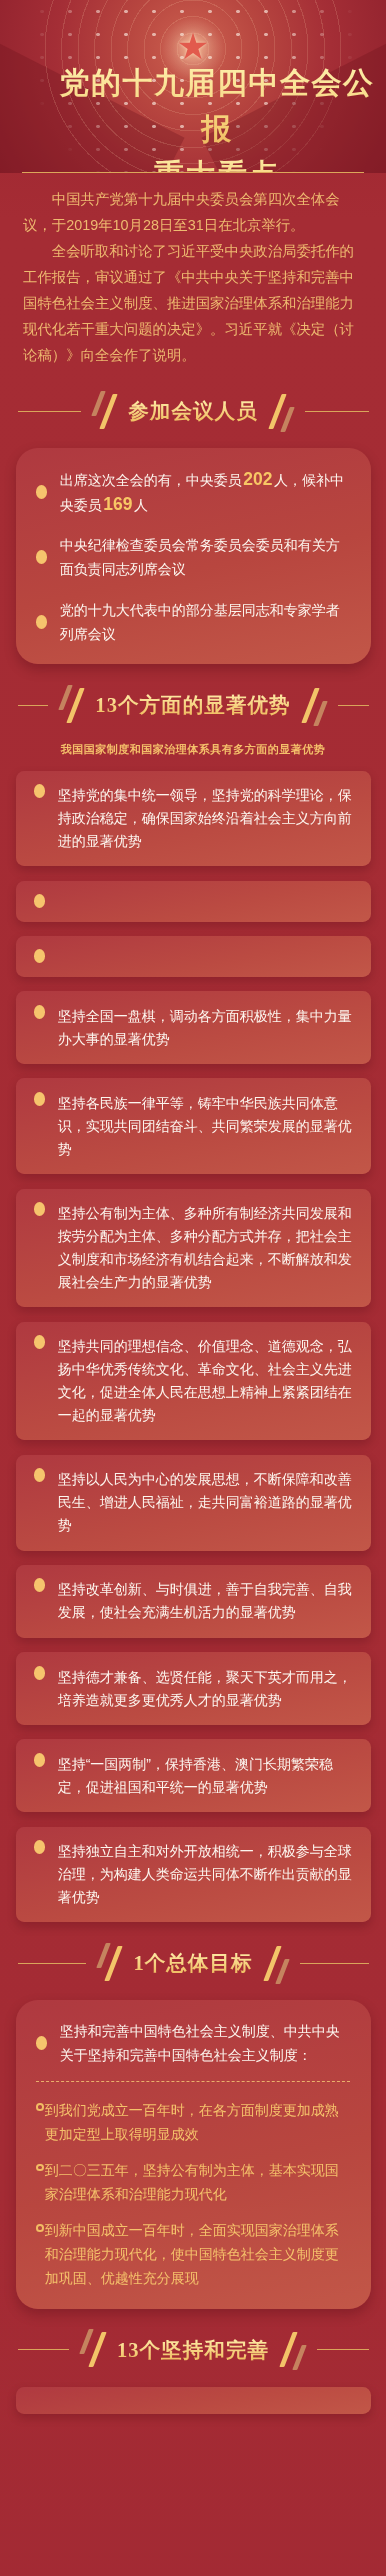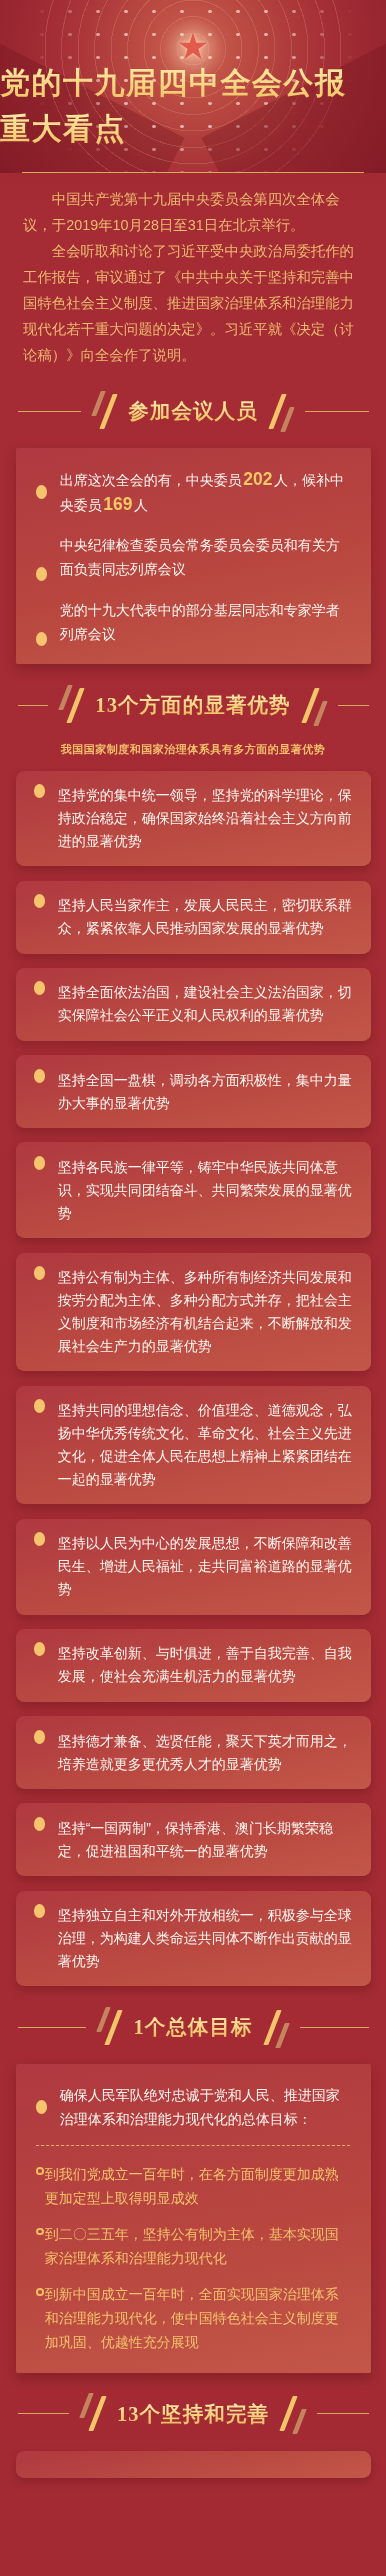--- a/index.html
+++ b/index.html
@@ -20,21 +20,21 @@
     background-image:radial-gradient(rgba(255,246,235,.6) 1.5px, rgba(255,246,235,0) 2.4px);
     background-size:28px 23px;
     -webkit-mask-image:radial-gradient(circle at 50% 46px, #000 0 38%, transparent 72%);
     mask-image:radial-gradient(circle at 50% 46px, #000 0 38%, transparent 72%);}
   .hero::before,.hero::after{content:"";position:absolute;bottom:-67px;width:237px;height:165px;
     background:rgba(108,18,28,.32);}
   .hero::before{left:-77px;transform:rotate(27deg);}
   .hero::after{right:-77px;transform:rotate(-27deg);}
   .hero-star{position:absolute;left:50%;top:49px;transform:translate(-50%,-54%);
     font-size:32px;color:#e25a4d;text-shadow:0 0 11.3px rgba(255,205,160,.9),0 0 3.1px rgba(255,235,210,.8);}
-  .hero-title{position:absolute;left:0;right:0;top:60px;z-index:3;}
+  .hero-title{position:absolute;left:0;right:0;top:60px;text-align:center;z-index:3;padding-left:48px;}
   .hero-title div{font-family:"Liberation Serif",serif;font-weight:700;font-size:30px;line-height:46px;
     letter-spacing:1.5px;
     background:linear-gradient(180deg,#fdeca6 10%,#f4ca70 75%,#eab45c 100%);
     -webkit-background-clip:text;background-clip:text;color:transparent;
     text-shadow:0 1.5px 4.1px rgba(90,10,15,.0);}
   .hero-hr{position:absolute;left:21.6px;right:21.6px;bottom:0;border-top:1px solid #dca75a;z-index:3;}
 
   
   .intro{padding:13.4px 23px 2.1px;}
   .intro p{font-size:14.4px;line-height:26px;color:#eeba70;text-indent:2em;}
@@ -47,25 +47,25 @@
   .sl-tan{background:#c5835f;height:25px;}
   .sl-gold{background:#f3c469;}
   .slashes.left .sl-tan{align-self:flex-start;margin-top:3.1px;}
   .slashes.right .sl-tan{align-self:flex-end;margin-bottom:3.1px;}
   .sec-head h2{font-family:"Liberation Serif",serif;font-weight:700;font-size:20.6px;letter-spacing:1px;
     white-space:nowrap;padding:0 2.1px;
     background:linear-gradient(180deg,#fde8a2 15%,#f1c167 80%);
     -webkit-background-clip:text;background-clip:text;color:transparent;}
 
   
-  .panel{margin:0 15.5px;border-radius:2px;padding:18.5px 20.6px;
+  .panel{margin:0 15.5px;border-radius:22px;padding:18.5px 20.6px;
     background:linear-gradient(168deg,#af3940 0%,#b8463f 55%,#c25748 100%);
     box-shadow:0 5.2px 11.3px rgba(60,5,12,.25);}
   .li{display:flex;align-items:center;gap:12.4px;}
-  .li + .li{margin-top:16.5px;align-items:flex-end;}
+  .li + .li{margin-top:16.5px;}
   .dot{flex:0 0 auto;width:11.3px;height:14px;border-radius:50%;background:#f6c46d;}
   .li p{font-size:14px;line-height:24px;color:#fdf6ef;}
   .num{font-size:17.5px;color:#f8c765;font-weight:700;padding:0 1.5px;}
 
   .subtitle{margin:2.1px 20.6px 13.4px;text-align:center;font-size:11px;font-weight:700;color:#f4bf6a;letter-spacing:0.5px;}
 
   .card{margin:0 15.5px 14.4px;border-radius:8.2px;padding:13.4px 18.5px;display:flex;gap:12.4px;
     background:linear-gradient(168deg,#af3940 0%,#bb4b42 60%,#c25748 100%);
     box-shadow:0 4.1px 9.3px rgba(60,5,12,.22);}
   .card p{font-size:14px;line-height:23px;color:#fdf6ef;}
@@ -144,26 +144,24 @@
     <p class="subtitle">我国国家制度和国家治理体系具有多方面的显著优势</p>
     <div class="cards">
 
         <div class="card">
           <span class="dot"></span>
           <p>坚持党的集中统一领导，坚持党的科学理论，保持政治稳定，确保国家始终沿着社会主义方向前进的显著优势</p>
         </div>
 
         <div class="card">
           <span class="dot"></span>
-          <p>坚持人民当家作主，发展人民民主，密切联系群众，紧紧依靠人民推动国家发展的显著优势</p>
-        </div>
-
-        <div class="card">
-          <span class="dot"></span>
-          <p>坚持全面依法治国，建设社会主义法治国家，切实保障社会公平正义和人民权利的显著优势</p>
+        </div>
+
+        <div class="card">
+          <span class="dot"></span>
         </div>
 
         <div class="card">
           <span class="dot"></span>
           <p>坚持全国一盘棋，调动各方面积极性，集中力量办大事的显著优势</p>
         </div>
 
         <div class="card">
           <span class="dot"></span>
           <p>坚持各民族一律平等，铸牢中华民族共同体意识，实现共同团结奋斗、共同繁荣发展的显著优势</p>
@@ -217,21 +215,21 @@
       <h2>1个总体目标</h2>
       <span class="slashes right">
           <i class="sl sl-gold"></i>
           <i class="sl sl-tan"></i>
         </span>
       <span class="rule"></span>
     </div>
     <div class="panel">
       <div class="li">
         <span class="dot"></span>
-        <p>确保人民军队绝对忠诚于党和人民、推进国家治理体系和治理能力现代化的总体目标：</p>
+        <p>坚持和完善中国特色社会主义制度、中共中央关于坚持和完善中国特色社会主义制度：</p>
       </div>
       <hr class="dashed">
       <div>
 
           <div class="milestone">
             <span class="ring"></span>
             <p>到我们党成立一百年时，在各方面制度更加成熟更加定型上取得明显成效</p>
           </div>
 
           <div class="milestone">

